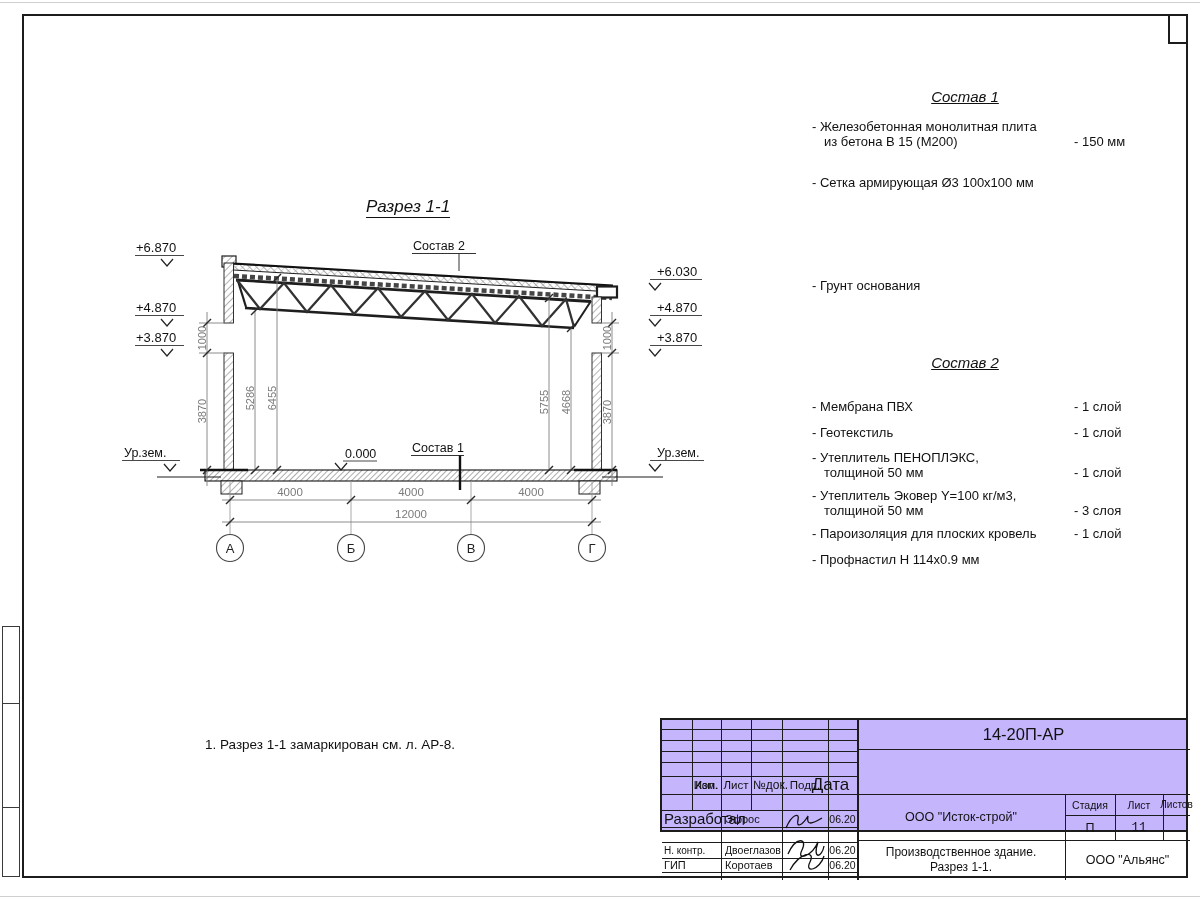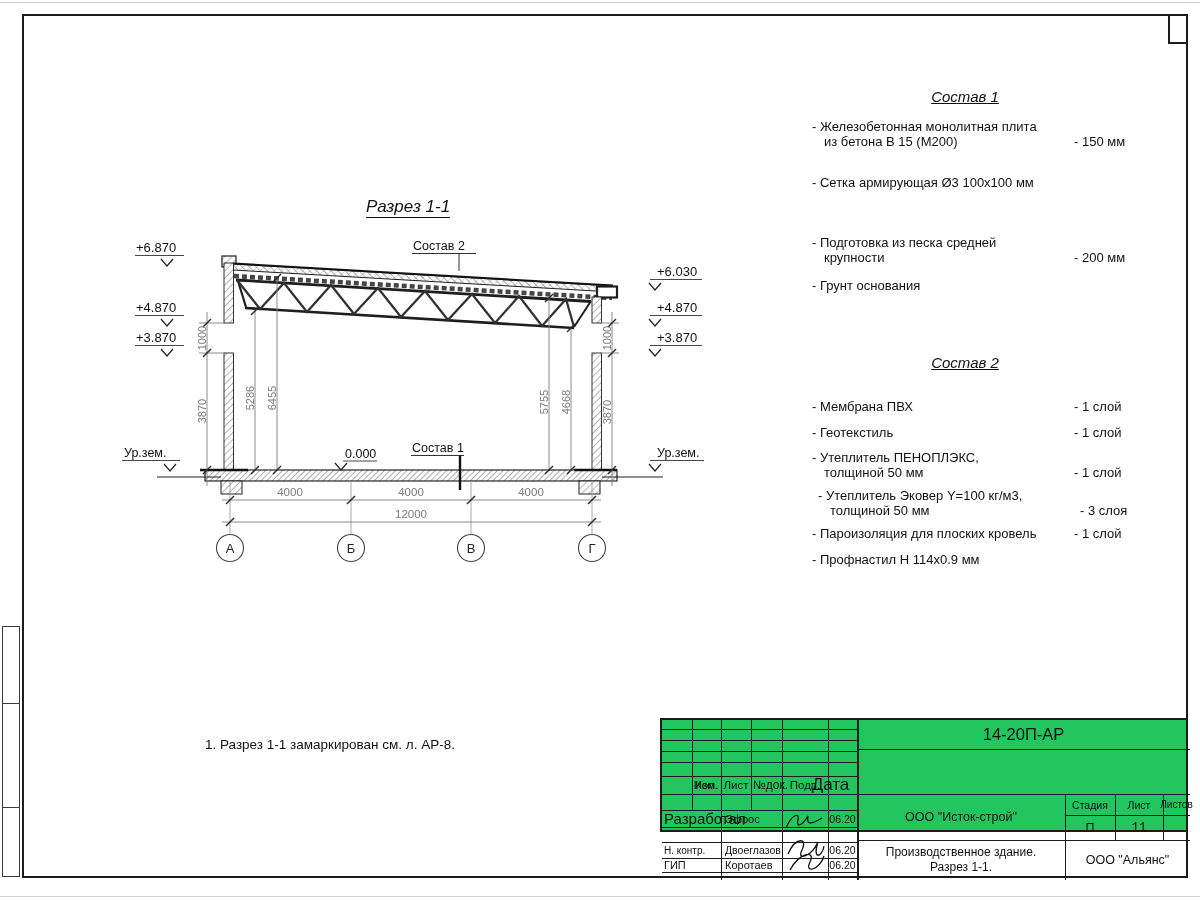--- a/index.html
+++ b/index.html
@@ -15,21 +15,21 @@
   
   .list-title{position:absolute;font-size:15px;font-style:italic;text-decoration:underline;
          text-align:center;width:170px;}
   .item{position:absolute;left:812px;width:374px;display:flex;align-items:flex-end;
          font-size:13px;line-height:15px;}
   .item .nm{flex:0 0 250px;white-space:pre-line;padding-left:12px;text-indent:-12px;}
   .item .vl2{flex:1;white-space:nowrap;}
   .note{position:absolute;left:205px;top:737px;font-size:13.5px;}
   
   .tb{position:absolute;left:660px;top:718px;width:528px;height:114px;
-      border:2px solid #1c1c1c;box-sizing:border-box;background:#22c55e;}
+      border:2px solid #1c1c1c;box-sizing:border-box;background:#c4b5fd;}
   .tb .v{position:absolute;width:1px;background:#1c1c1c;}
   .tb .v.th{width:2px;}
   .tb .h{position:absolute;height:1px;background:#1c1c1c;}
   .tb .cell{position:absolute;display:flex;align-items:center;justify-content:center;
       text-align:center;box-sizing:border-box;}
   .tb .cell.lft{justify-content:flex-start;text-align:left;}
   .pre{white-space:pre-line;}
   svg text{font-family:"Liberation Sans","DejaVu Sans",sans-serif;}
 </style>
 </head>
@@ -208,45 +208,40 @@
   <div class="list-title" style="left:880px;top:88px;">Состав 1</div>
   <div class="item" style="top:119px;">
     <div class="nm">- Железобетонная  монолитная плита
 из бетона В 15 (М200)</div>
     <div class="vl2">- 150 мм</div>
   </div>
   <div class="item" style="top:175px;">
     <div class="nm">- Сетка армирующая Ø3 100х100 мм</div>
     <div class="vl2"></div>
   </div>
-  <div class="item" style="top:235px;">
-    <div class="nm">- Подготовка из песка средней
-крупности</div>
-    <div class="vl2">- 200 мм</div>
-  </div>
   <div class="item" style="top:278px;">
     <div class="nm">- Грунт основания</div>
     <div class="vl2"></div>
   </div>
 
   <div class="list-title" style="left:880px;top:354px;">Состав 2</div>
   <div class="item" style="top:399px;">
     <div class="nm">- Мембрана ПВХ</div>
     <div class="vl2">- 1 слой</div>
   </div>
   <div class="item" style="top:425px;">
     <div class="nm">- Геотекстиль</div>
     <div class="vl2">- 1 слой</div>
   </div>
   <div class="item" style="top:450px;">
     <div class="nm">- Утеплитель ПЕНОПЛЭКС,
 толщиной 50 мм</div>
     <div class="vl2">- 1 слой</div>
   </div>
-  <div class="item" style="top:488px;margin-left:6px;">
+  <div class="item" style="top:488px;">
     <div class="nm">- Утеплитель Эковер Y=100 кг/м3,
 толщиной 50 мм</div>
     <div class="vl2">- 3 слоя</div>
   </div>
   <div class="item" style="top:526px;">
     <div class="nm">- Пароизоляция для плоских кровель</div>
     <div class="vl2">- 1 слой</div>
   </div>
   <div class="item" style="top:552px;">
     <div class="nm">- Профнастил Н 114х0.9 мм</div>

